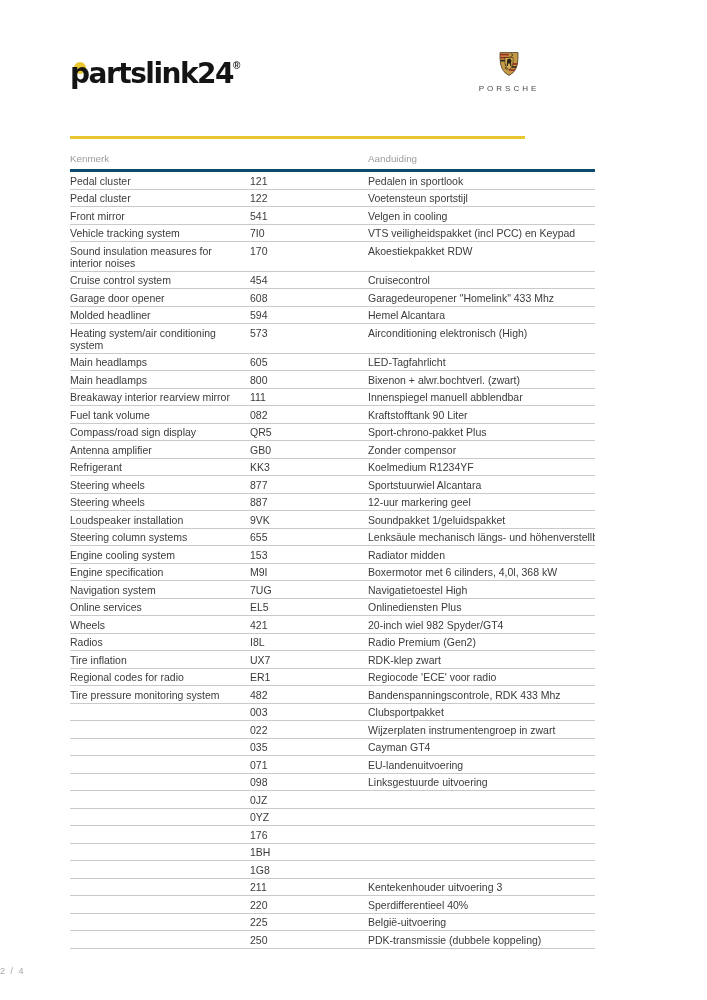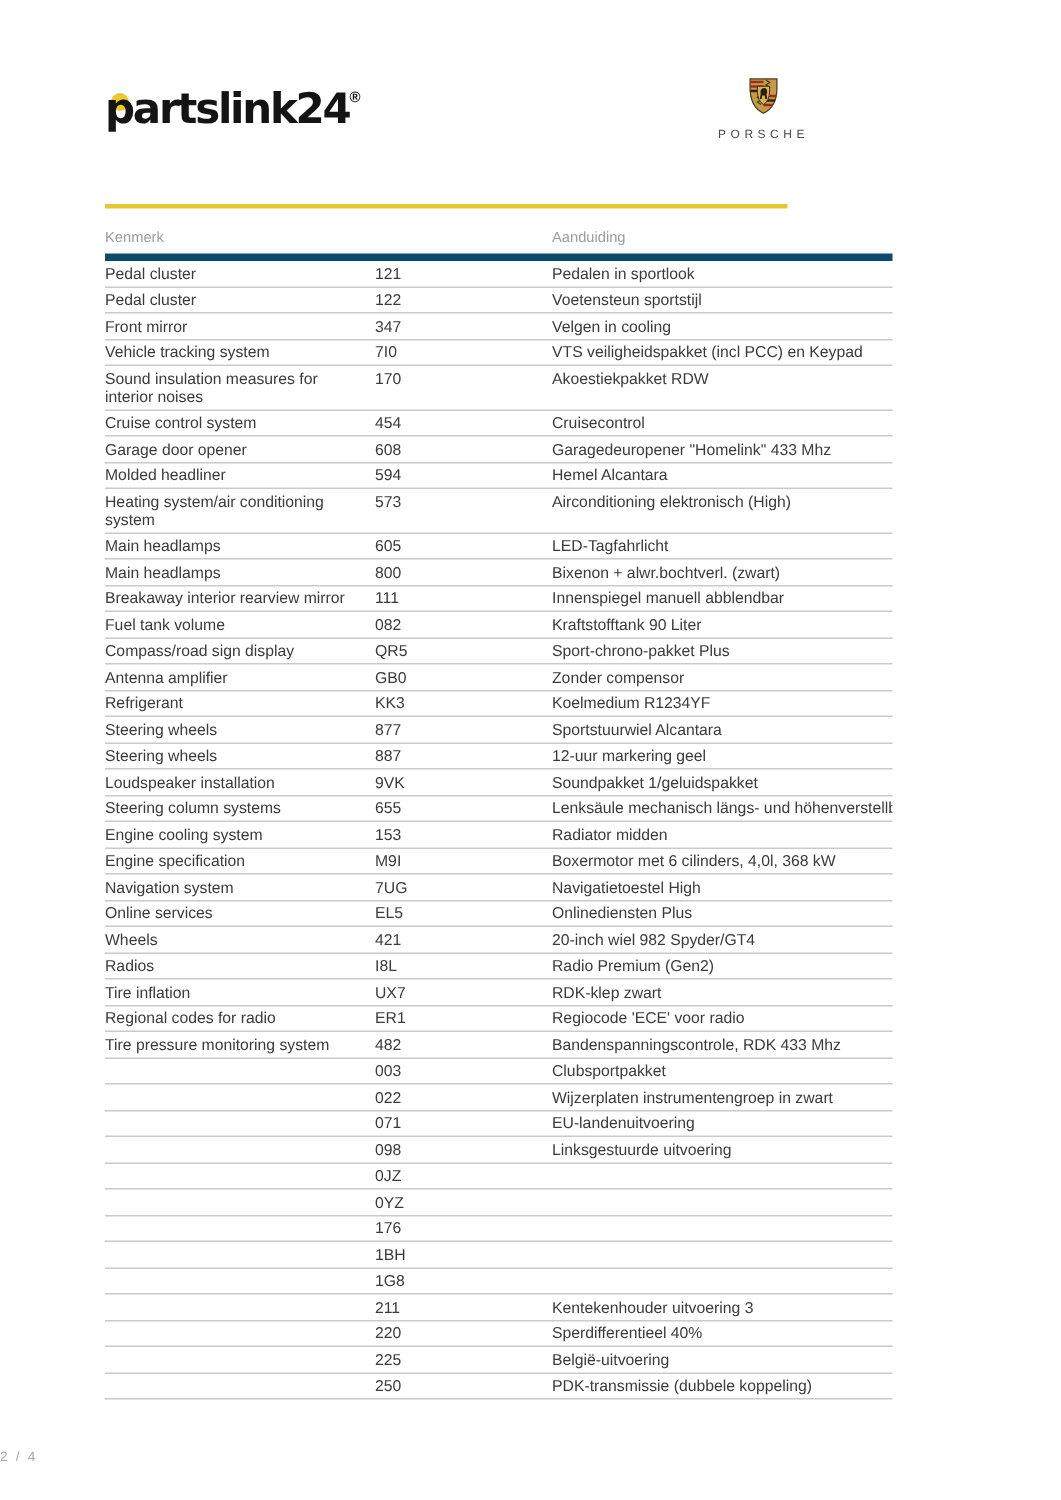--- a/index.html
+++ b/index.html
@@ -72,21 +72,21 @@
   }
   table.options col.c1 { width: 180px; }
   table.options col.c2 { width: 118px; }
   table.options col.c3 { width: 269px; }
   table.options th {
     text-align: left;
     font-weight: normal;
     font-size: 9.8px;
     color: #9b9b9b;
     padding: 3px 0 5px 0;
-    border-bottom: 5px solid #0c4a6e;
+    border-bottom: 3px solid #0c4a6e;
   }
   table.options td {
     font-size: 10.5px;
     line-height: 12px;
     color: #3b3b3b;
     vertical-align: top;
     padding: 2.5px 8px 2px 0;
     border-bottom: 1px solid #cacaca;
   }
 
@@ -157,21 +157,21 @@
   </tr>
 
   <tr>
     <td>Pedal cluster</td>
     <td>122</td>
     <td>Voetensteun sportstijl</td>
   </tr>
 
   <tr>
     <td>Front mirror</td>
-    <td>347</td>
+    <td>541</td>
     <td>Velgen in cooling</td>
   </tr>
 
   <tr>
     <td>Vehicle tracking system</td>
     <td>7I0</td>
     <td>VTS veiligheidspakket (incl PCC)  en Keypad</td>
   </tr>
 
   <tr>
@@ -331,20 +331,25 @@
     <td>Clubsportpakket</td>
   </tr>
 
   <tr>
     <td></td>
     <td>022</td>
     <td>Wijzerplaten instrumentengroep in zwart</td>
   </tr>
 
 
+  <tr>
+    <td></td>
+    <td>035</td>
+    <td>Cayman GT4</td>
+  </tr>
 
   <tr>
     <td></td>
     <td>071</td>
     <td>EU-landenuitvoering</td>
   </tr>
 
   <tr>
     <td></td>
     <td>098</td>

